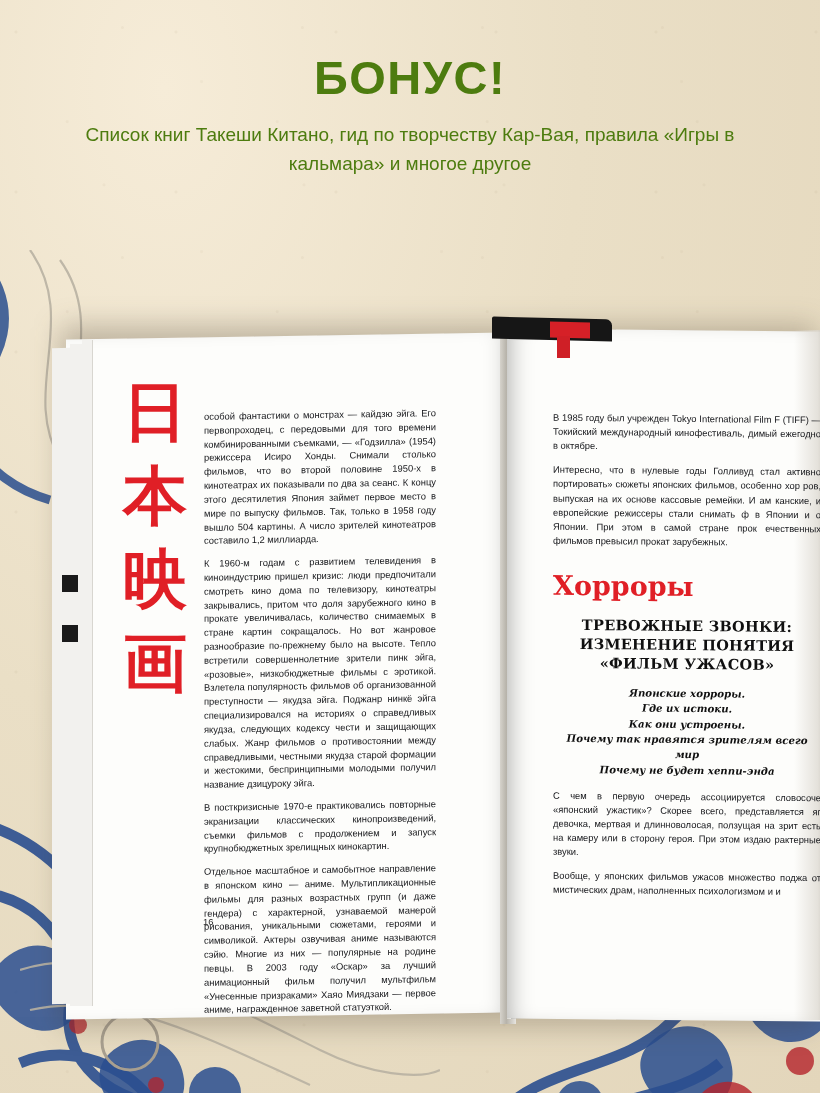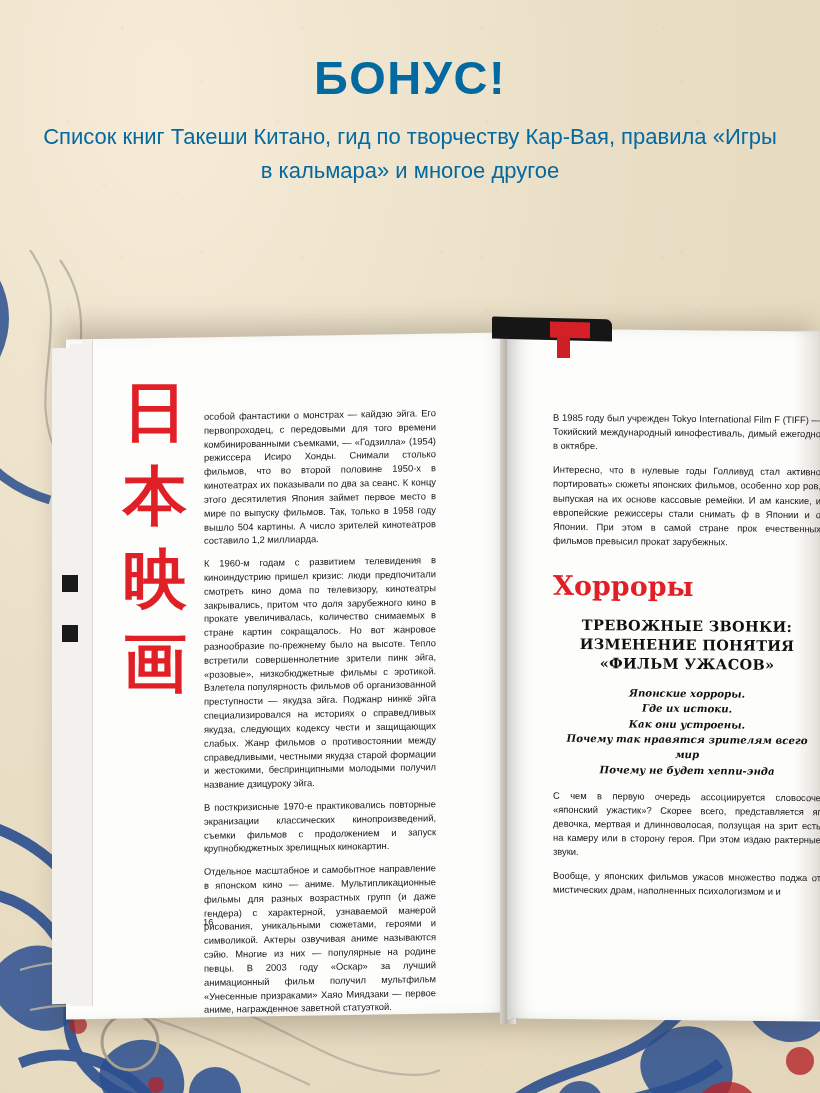--- a/index.html
+++ b/index.html
@@ -50,31 +50,31 @@
     pointer-events: none;
   }
 
   
   .header {
     position: absolute;
     top: 52px;
     left: 0;
     width: 820px;
     text-align: center;
-    color: #0369a1;
+    color: #4d7c0f;
   }
   .header .bonus {
     font-size: 47px;
     font-weight: bold;
     letter-spacing: 1.5px;
     line-height: 1.1;
     margin-bottom: 16px;
   }
   .header .sub {
-    font-size: 22px;
+    font-size: 19px;
     line-height: 1.55;
     font-weight: normal;
     padding: 0 38px;
   }
 
   
   .book {
     position: absolute;
     left: 52px;
     top: 318px;

